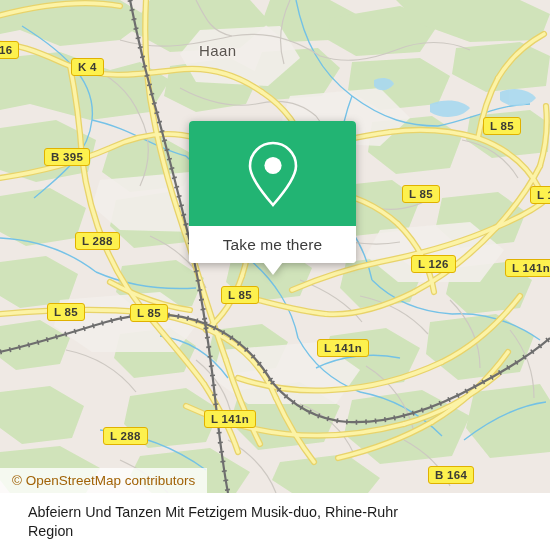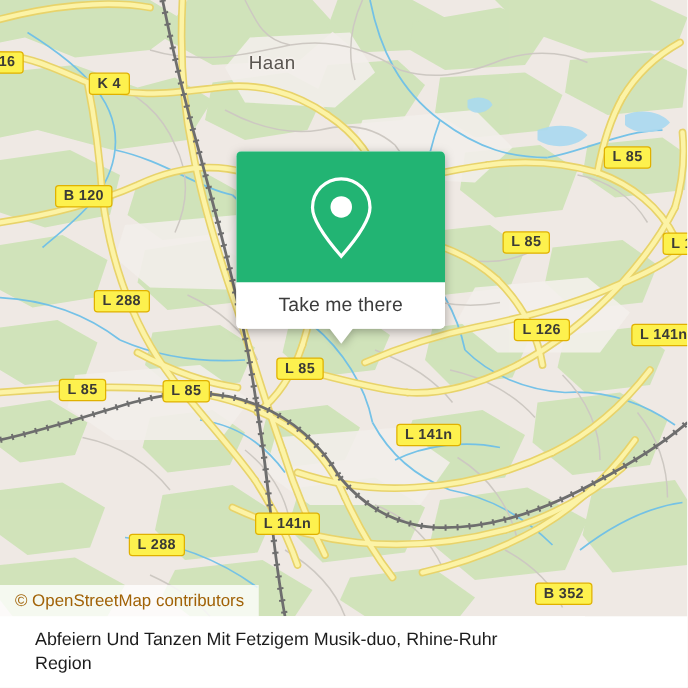--- a/index.html
+++ b/index.html
@@ -376,34 +376,34 @@
         <path d="M130,0 C138,40 148,82 160,124 C174,176 188,228 198,280 C206,324 212,368 216,406 C220,442 224,472 228,493"></path>
         <path d="M0,352 C36,344 72,332 106,322 C142,312 176,312 206,324 C236,336 258,358 272,382"></path>
         <path d="M272,382 C292,406 318,420 348,422 C392,424 436,408 476,386 C510,368 536,350 550,338"></path>
       </g>
     </svg>
 
     <div class="place-label" style="left:199px; top:42px;text-align:right;">Haan</div>
 
     <div class="shield" style="left:-8px;  top:41px;">16</div>
     <div class="shield" style="left:71px;  top:58px;">K 4</div>
-    <div class="shield" style="left:44px;  top:148px;">B 120</div>
+    <div class="shield" style="left:44px;  top:148px;">B 395</div>
     <div class="shield" style="left:75px;  top:232px;">L 288</div>
     <div class="shield" style="left:47px;  top:303px;">L 85</div>
     <div class="shield" style="left:130px; top:304px;">L 85</div>
     <div class="shield" style="left:221px; top:286px;">L 85</div>
     <div class="shield" style="left:402px; top:185px;">L 85</div>
     <div class="shield" style="left:483px; top:117px;">L 85</div>
     <div class="shield" style="left:411px; top:255px;">L 126</div>
     <div class="shield" style="left:530px; top:186px;">L 1</div>
     <div class="shield" style="left:505px; top:259px;">L 141n</div>
     <div class="shield" style="left:317px; top:339px;">L 141n</div>
     <div class="shield" style="left:204px; top:410px;">L 141n</div>
     <div class="shield" style="left:103px; top:427px;">L 288</div>
-    <div class="shield" style="left:428px; top:466px;">B 352</div>
+    <div class="shield" style="left:428px; top:466px;">B 164</div>
 
     <div id="popup">
       <div id="popup-card">
         <div id="popup-hero">
           <svg width="54" height="68" viewBox="0 0 54 68">
             <path d="M27 3 C14.3 3 4 13.3 4 26 C4 36 13 49 27 65 C41 49 50 36 50 26 C50 13.3 39.7 3 27 3 Z" fill="none" stroke="#ffffff" stroke-width="2.6"></path>
             <circle cx="27" cy="25.5" r="8.6" fill="#ffffff"></circle>
           </svg>
         </div>
         <div id="popup-footer">

